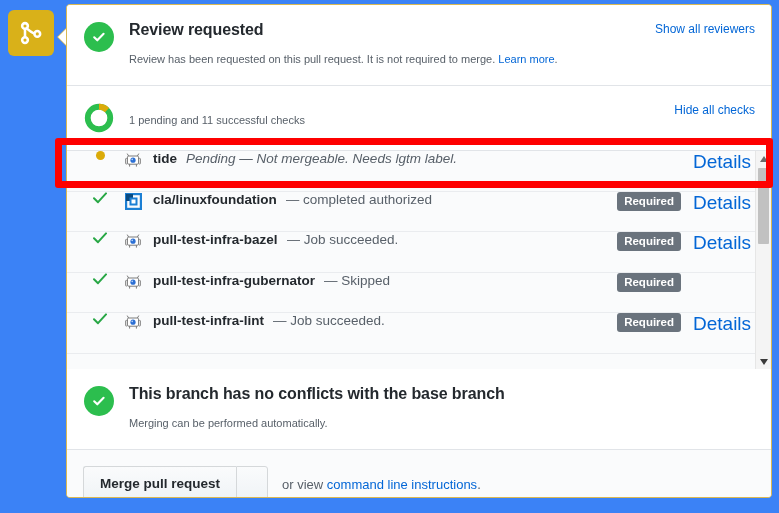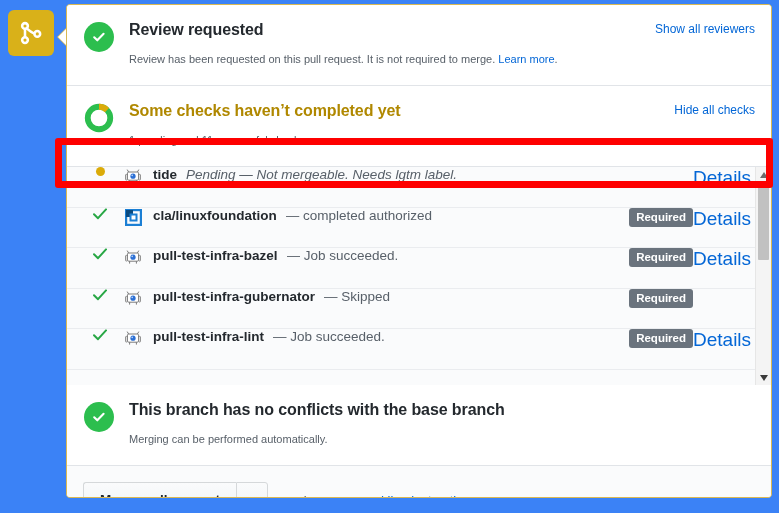--- a/index.html
+++ b/index.html
@@ -185,20 +185,21 @@
   .check-spacer { flex: 1 1 auto; }
   .required-badge {
     flex: 0 0 auto;
     background: #6a737d;
     color: #ffffff;
     font-size: 11.5px;
     font-weight: bold;
     border-radius: 3px;
     padding: 3px 7px 4px 7px;
     line-height: 12px;
+    margin-right: 12px;
     white-space: nowrap;
   }
   .details-link {
     flex: 0 0 auto;
     color: #0366d6;
     font-size: 19px;
     cursor: pointer;
     white-space: nowrap;
     width: 46px;
     text-align: left;
@@ -326,21 +327,20 @@
     </div>
 
     <div class="status-section">
       <div class="status-icon-wrap">
         <svg class="donut" viewBox="0 0 36 36" aria-hidden="true">
           <circle cx="18" cy="18" r="13.5" fill="none" stroke="#2cbe4e" stroke-width="7"></circle>
           <path d="M18 4.5 A13.5 13.5 0 0 1 27.6 8.5" fill="none" stroke="#dbab09" stroke-width="7"></path>
         </svg>
       </div>
       <div class="status-text">
-        <div class="status-heading warn">Some checks haven’t completed yet</div>
         <div class="status-sub">1 pending and 11 successful checks</div>
       </div>
       <div class="status-action">Hide all checks</div>
     </div>
 
     <div class="checks-list-outer">
       <div class="checks-list" id="checks-list">
           <div class="check-row">
             <div class="check-state">
               <span class="dot-pending"></span>

